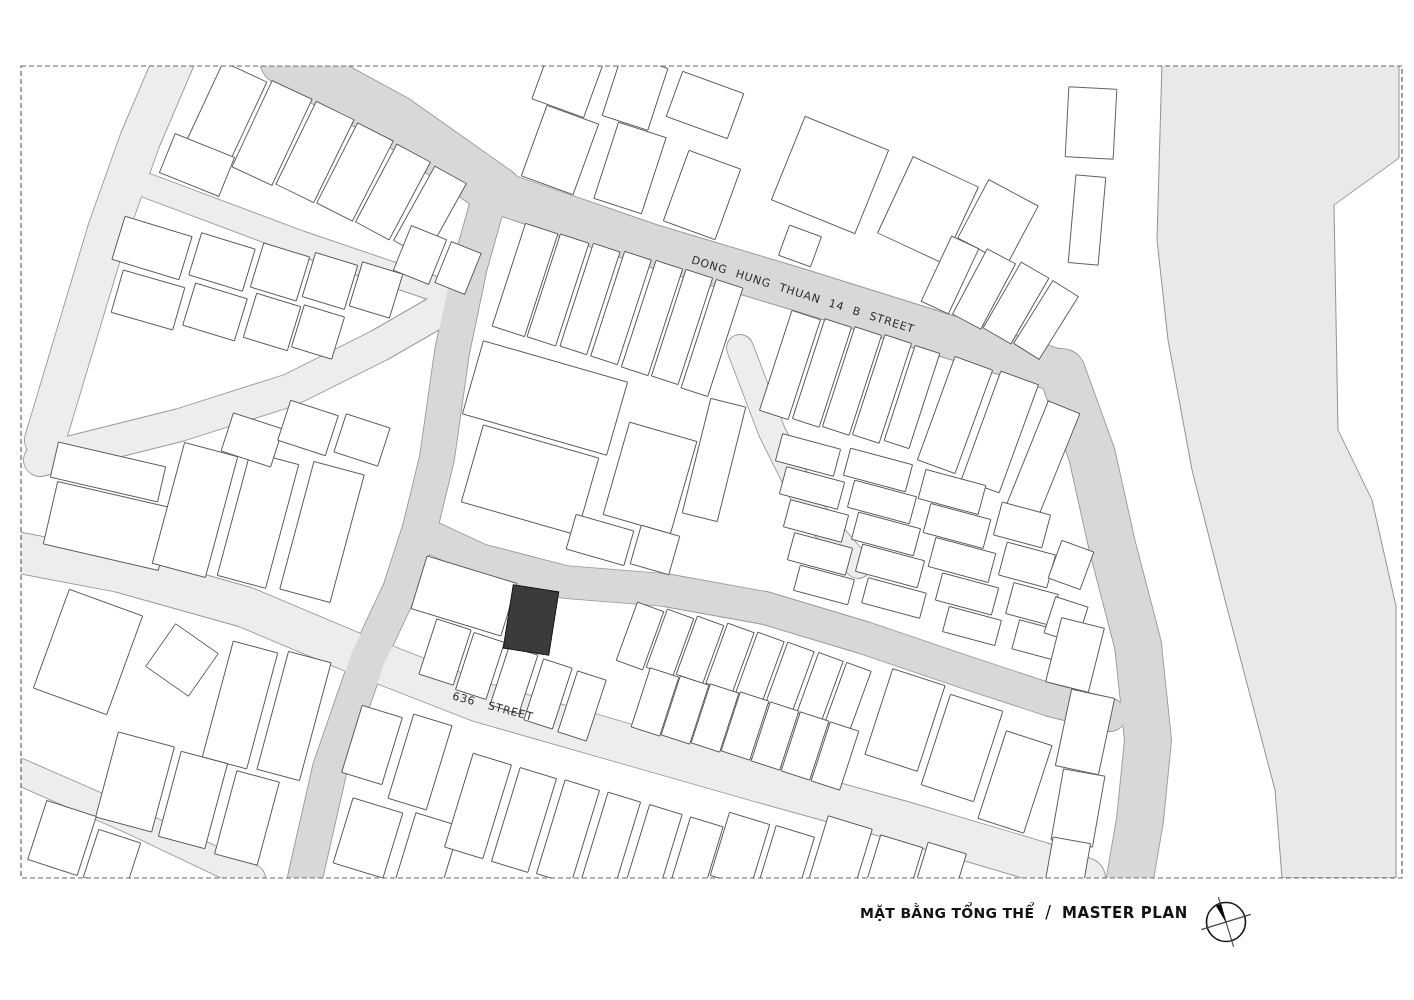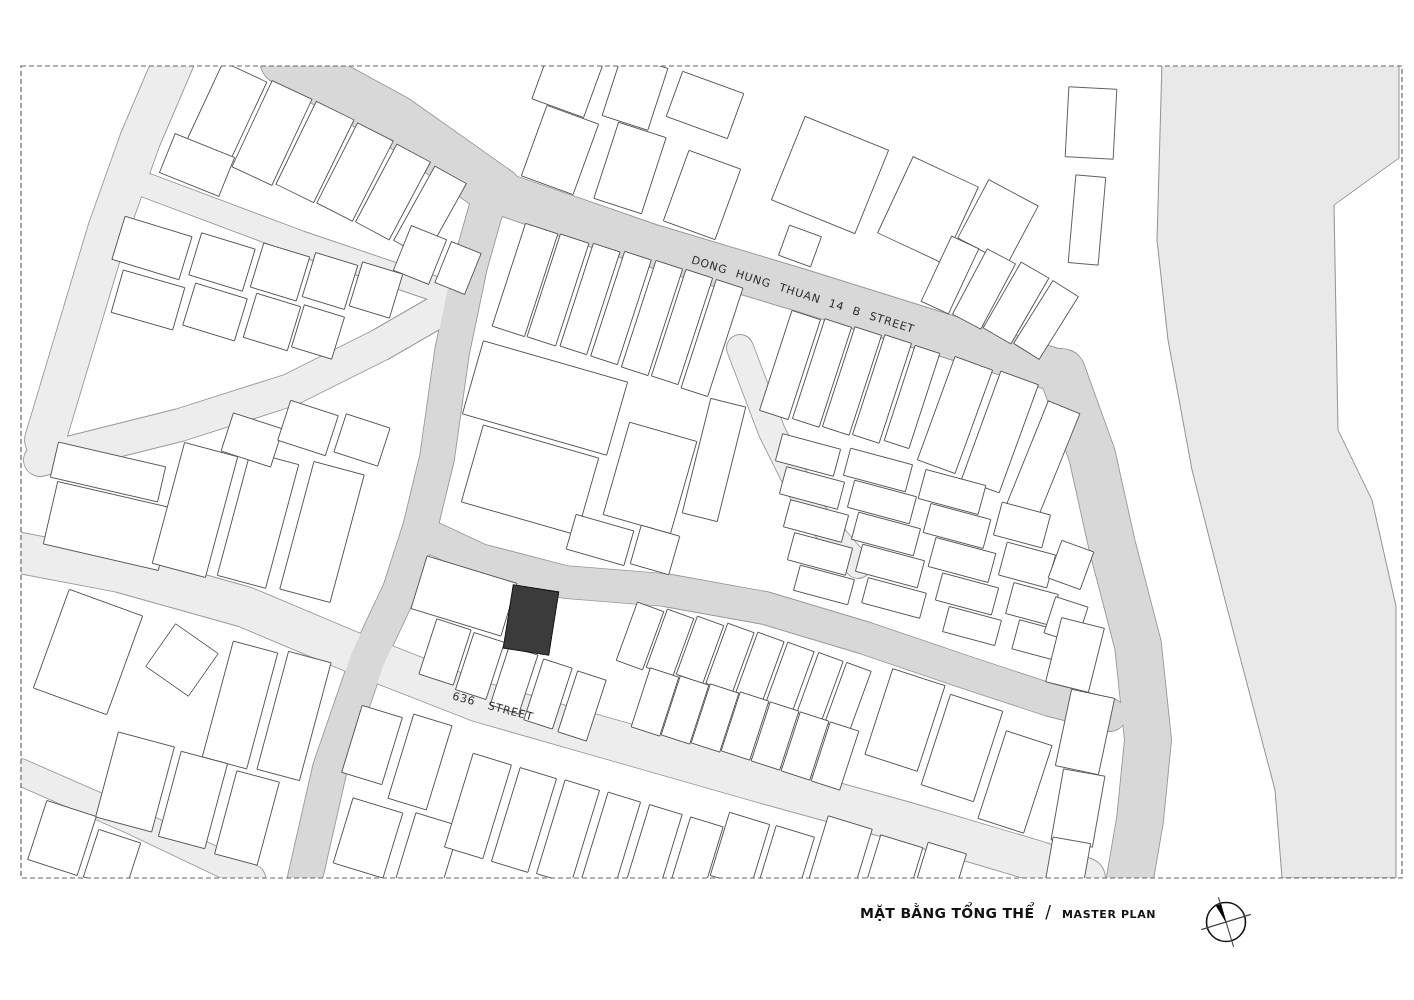--- a/index.html
+++ b/index.html
@@ -19,21 +19,21 @@
   .t-vi{
     font-family:"DejaVu Sans", sans-serif;
     font-weight:700;font-size:14px;letter-spacing:.3px;
   }
   .t-sep{
     font-family:"DejaVu Sans", sans-serif;
     font-weight:400;font-size:17px;margin:0 11px;
   }
   .t-en{
     font-family:"DejaVu Sans", sans-serif;
-    font-weight:700;font-size:11px;letter-spacing:.6px;
+    font-weight:700;font-size:15px;letter-spacing:.6px;
   }
   .compass{position:absolute;left:1197px;top:893px;}
 </style>
 </head>
 <body>
 
 <svg id="map" width="1414" height="1000" viewBox="0 0 1414 1000">
     <defs>
       <clipPath id="mapclip">
         <rect x="21" y="66" width="1381" height="812"></rect>

